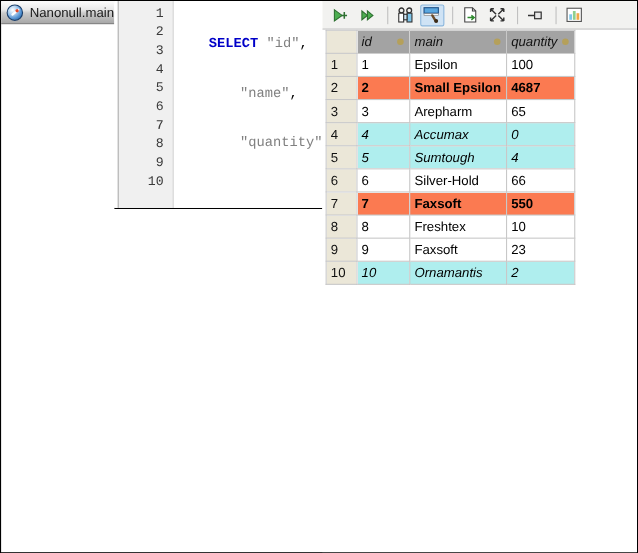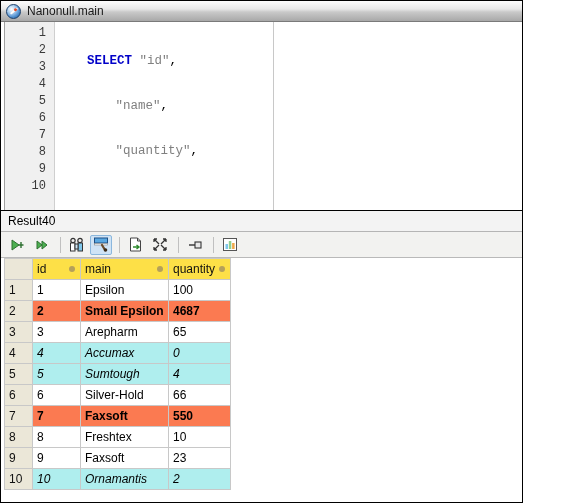--- a/index.html
+++ b/index.html
@@ -7,28 +7,27 @@
     padding: 0;
     background: #ffffff;
   }
   body {
     font-family: "Liberation Sans", sans-serif;
     font-size: 12px;
     color: #000;
   }
   #app {
     position: relative;
-    width: 523px;
+    width: 580px;
     height: 503px;
     box-sizing: border-box;
     border: 1px solid #000000;
     background: #ffffff;
     overflow: hidden;
     display: flex;
-    flex-direction: column;
   }
 
   
   .titlebar {
     height: 21px;
     flex: 0 0 21px;
     background: linear-gradient(to bottom, #fdfdfd 0%, #e8e8e8 40%, #c9c9c9 55%, #a8a8a8 100%);
     border-bottom: 1px solid #7a7a7a;
     display: flex;
     align-items: center;
@@ -218,25 +217,26 @@
     overflow: hidden;
     white-space: nowrap;
     vertical-align: middle;
   }
   th.corner {
     width: 28px;
     background: #ebe7d8;
     border: 1px solid #c8c8c8;
   }
   th.colhdr {
-    background: #fde047;
+    background: #a3a3a3;
     color: #111;
     padding-right: 14px;
     position: relative;
     font-size: 12px;
+    font-style: italic;
   }
   th.colhdr .dot {
     position: absolute;
     right: 5px;
     top: 50%;
     transform: translateY(-50%);
     width: 6px;
     height: 6px;
     background: #b5a05a;
     border-radius: 50%;
@@ -299,23 +299,20 @@
       
       
       
       
     </div>
     <div class="editor-vsplit"></div>
   </div>
 
   <div class="result-panel">
 
-    <div class="result-tabbar">
-      <div class="result-tab">Result40</div>
-    </div>
 
     <div class="toolbar">
       <div class="tb-btn">
         <svg width="16" height="14" viewBox="0 0 16 14">
           <polygon points="2,2 2,12 9,7" fill="#4caf50" stroke="#2e7031" stroke-width="1"></polygon>
           <path d="M11 4 L11 10 M8.5 7 L13.5 7" stroke="#2e7031" stroke-width="1.4"></path>
         </svg>
       </div>
       <div class="tb-btn">
         <svg width="16" height="14" viewBox="0 0 16 14">

